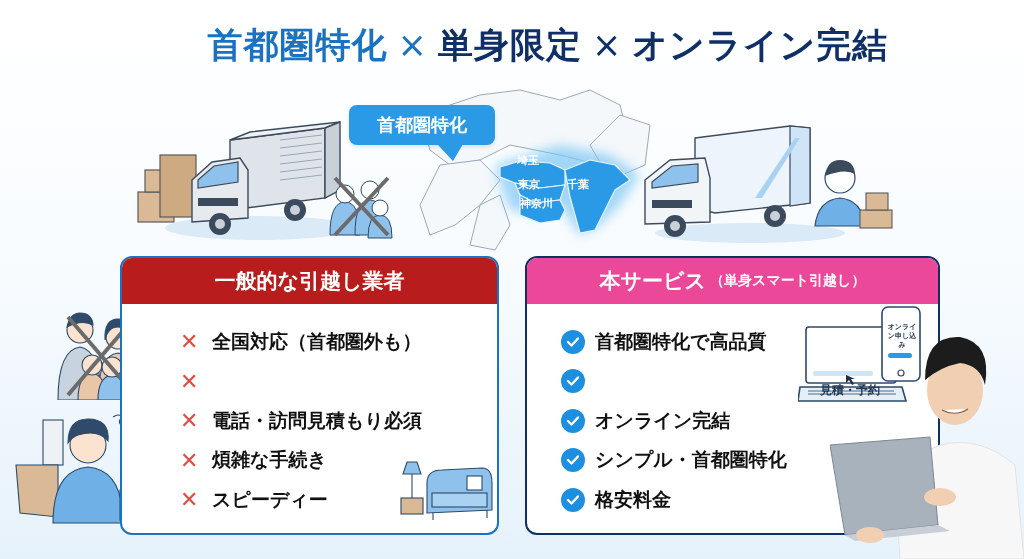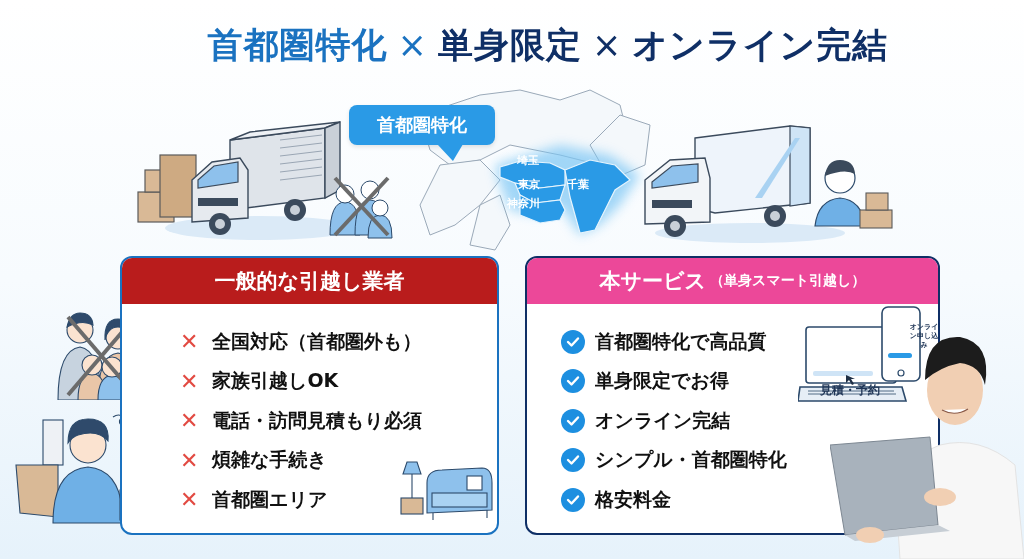--- a/index.html
+++ b/index.html
@@ -130,21 +130,21 @@
   <path d="M135 80 L200 60 L250 70 L280 90 L260 120 L240 140 L220 150 L200 120 L180 130 L150 125 L140 100 Z" fill="#7cc6f4" filter="url(#glow)" opacity="0.7"></path>
   <g fill="#2a9ae6" stroke="#e6f4fd" stroke-width="1.2">
     <path d="M140 82 L160 76 L190 78 L205 85 L205 100 L180 103 L155 98 L140 92 Z"></path>
     <path d="M155 98 L180 103 L205 100 L200 115 L175 118 L160 110 Z"></path>
     <path d="M160 110 L175 118 L200 115 L205 125 L200 135 L180 138 L160 130 Z"></path>
     <path d="M205 85 L230 75 L255 80 L270 95 L255 105 L245 125 L235 145 L220 148 L215 130 L210 112 Z"></path>
   </g>
 </svg>
 <div class="pref-label" style="left:517px;top:153px">埼玉</div>
 <div class="pref-label" style="left:518px;top:177px">東京</div>
-<div class="pref-label" style="left:507px;top:196px">神奈川</div>
+<div class="pref-label" style="left:520px;top:196px">神奈川</div>
 <div class="pref-label" style="left:567px;top:177px">千葉</div>
 
 <div class="area-bubble">首都圏特化</div>
 
 <svg class="abs" style="left:640px;top:118px" width="270" height="130" viewBox="0 0 270 130">
   <ellipse cx="110" cy="115" rx="95" ry="10" fill="#dbeaf7"></ellipse>
   <polygon points="55,20 150,8 170,10 170,85 75,95 55,90" fill="#eef4fb" stroke="#3b4a5c" stroke-width="1.4"></polygon>
   <polygon points="150,8 170,10 170,85 150,88" fill="#cfe4f6" stroke="#3b4a5c" stroke-width="1.2"></polygon>
   <polygon points="115,80 155,20 160,20 122,80" fill="#a9d2f2"></polygon>
   <polygon points="5,62 30,42 65,40 70,60 70,104 5,106" fill="#f2f5f8" stroke="#3b4a5c" stroke-width="1.4"></polygon>
@@ -199,33 +199,32 @@
   <div class="panel-head">
     <span>一般的な引越し業者</span>
   </div>
   <div class="list list-left">
     <div class="item">
       <span class="cross">✕</span>
       <span>全国対応（首都圏外も）</span>
     </div>
     <div class="item">
       <span class="cross">✕</span>
-      <span>家族引越しOK</span>
     </div>
     <div class="item">
       <span class="cross">✕</span>
       <span>電話・訪問見積もり必須</span>
     </div>
     <div class="item">
       <span class="cross">✕</span>
       <span>煩雑な手続き</span>
     </div>
     <div class="item">
       <span class="cross">✕</span>
-      <span>首都圏エリア</span>
+      <span>スピーディー</span>
     </div>
   </div>
 
   <svg class="abs" style="left:265px;top:200px" width="110" height="70" viewBox="0 0 110 70">
     <g stroke="#2c4a6b" stroke-width="1.1">
       <rect x="14" y="40" width="22" height="16" fill="#d9b996"></rect>
       <line x1="25" y1="16" x2="25" y2="40"></line>
       <polygon points="16,16 34,16 30,4 20,4" fill="#8ec1ec"></polygon>
       <path d="M40 55 L40 25 Q40 12 55 12 L95 10 Q105 10 105 25 L105 52 Z" fill="#8ec1ec"></path>
       <rect x="45" y="35" width="55" height="14" fill="#a9d2f2"></rect>
@@ -249,21 +248,20 @@
           </svg>
         </span>
       <span>首都圏特化で高品質</span>
     </div>
     <div class="item">
       <span class="check">
           <svg width="14" height="14" viewBox="0 0 14 14">
             <path d="M2 7 L5.5 10.5 L12 3.5" fill="none" stroke="#fff" stroke-width="2.4" stroke-linecap="round" stroke-linejoin="round"></path>
           </svg>
         </span>
-      <span>単身限定でお得</span>
     </div>
     <div class="item">
       <span class="check">
           <svg width="14" height="14" viewBox="0 0 14 14">
             <path d="M2 7 L5.5 10.5 L12 3.5" fill="none" stroke="#fff" stroke-width="2.4" stroke-linecap="round" stroke-linejoin="round"></path>
           </svg>
         </span>
       <span>オンライン完結</span>
     </div>
     <div class="item">
@@ -295,21 +293,21 @@
         <line x1="10" y1="66" x2="96" y2="66"></line>
         <line x1="10" y1="69" x2="98" y2="69"></line>
       </g>
   </svg>
   <div class="abs" style="left:22px;top:42px;font-size:12px;font-weight:bold;color:#1f3556;margin-top:35px;">見積・予約</div>
   <svg class="abs" style="left:82px;top:0" width="42" height="78" viewBox="0 0 42 78">
     <rect x="2" y="2" width="38" height="74" rx="6" fill="#fff" stroke="#2c4a6b" stroke-width="1.6"></rect>
     <rect x="8" y="48" width="24" height="5" rx="2.5" fill="#2a9ae6"></rect>
     <circle cx="21" cy="68" r="3" fill="none" stroke="#2c4a6b" stroke-width="1.2"></circle>
   </svg>
-  <div class="abs" style="left:88px;top:18px;width:32px;font-size:7px;font-weight:bold;color:#1f3556;line-height:9px;text-align:center;margin-left:22px;">オンライン申し込み</div>
+  <div class="abs" style="left:88px;top:18px;width:32px;font-size:7px;font-weight:bold;color:#1f3556;line-height:9px;text-align:center;">オンライン申し込み</div>
 </div>
 
 <svg class="abs" style="left:830px;top:325px" width="194" height="234" viewBox="0 0 194 234">
   <path d="M70 234 Q60 135 110 120 Q150 110 185 140 L194 234 Z" fill="#f7f7f7" stroke="#e3e3e3" stroke-width="1"></path>
   <ellipse cx="125" cy="65" rx="28" ry="35" fill="#f1cfb3"></ellipse>
   <path d="M95 55 Q95 10 130 12 Q162 18 155 60 Q150 40 130 38 Q110 42 95 55 Z" fill="#1c1c1c"></path>
   <path d="M112 85 Q125 92 138 84" fill="#fff" stroke="#8a5a48" stroke-width="1.2"></path>
   <polygon points="0,120 100,112 108,200 15,210" fill="#a8b2bc" stroke="#7d8792" stroke-width="1"></polygon>
   <polygon points="15,210 108,200 120,206 25,216" fill="#c7ced5"></polygon>
   <ellipse cx="40" cy="210" rx="14" ry="8" fill="#f1cfb3"></ellipse>

